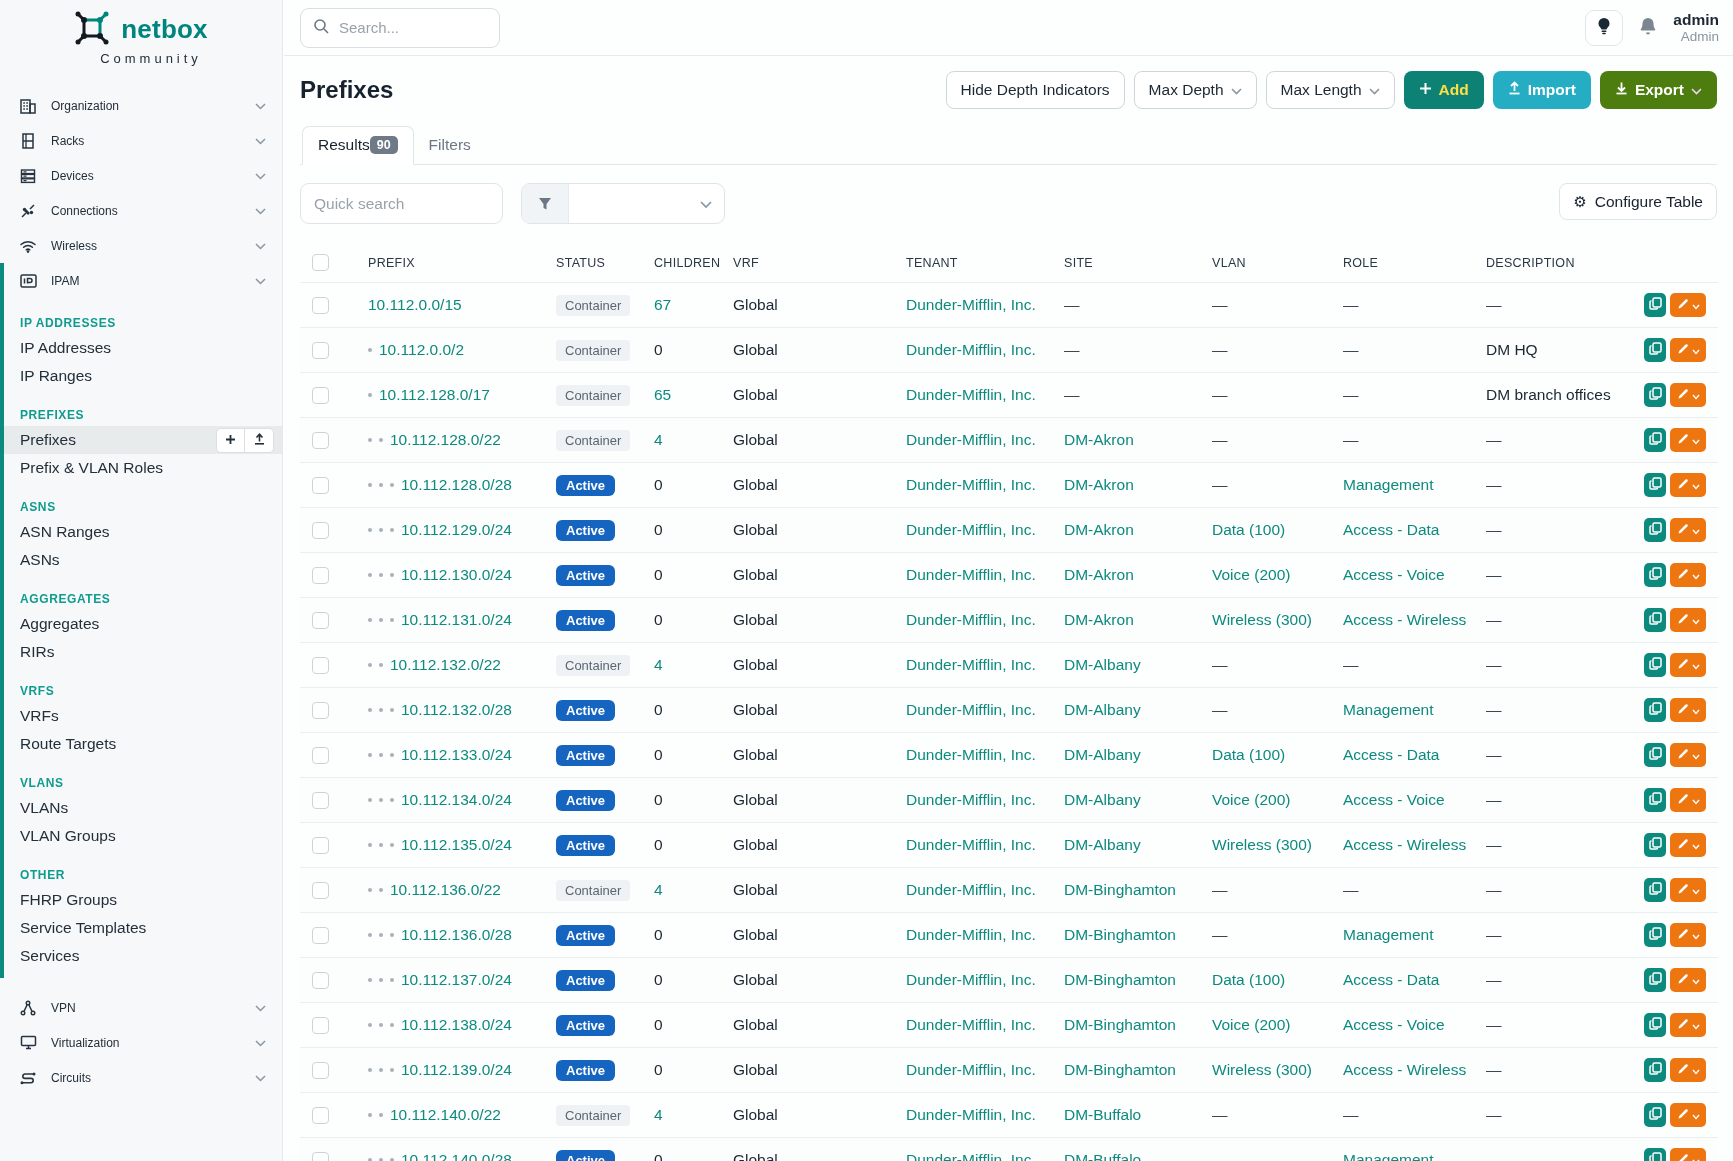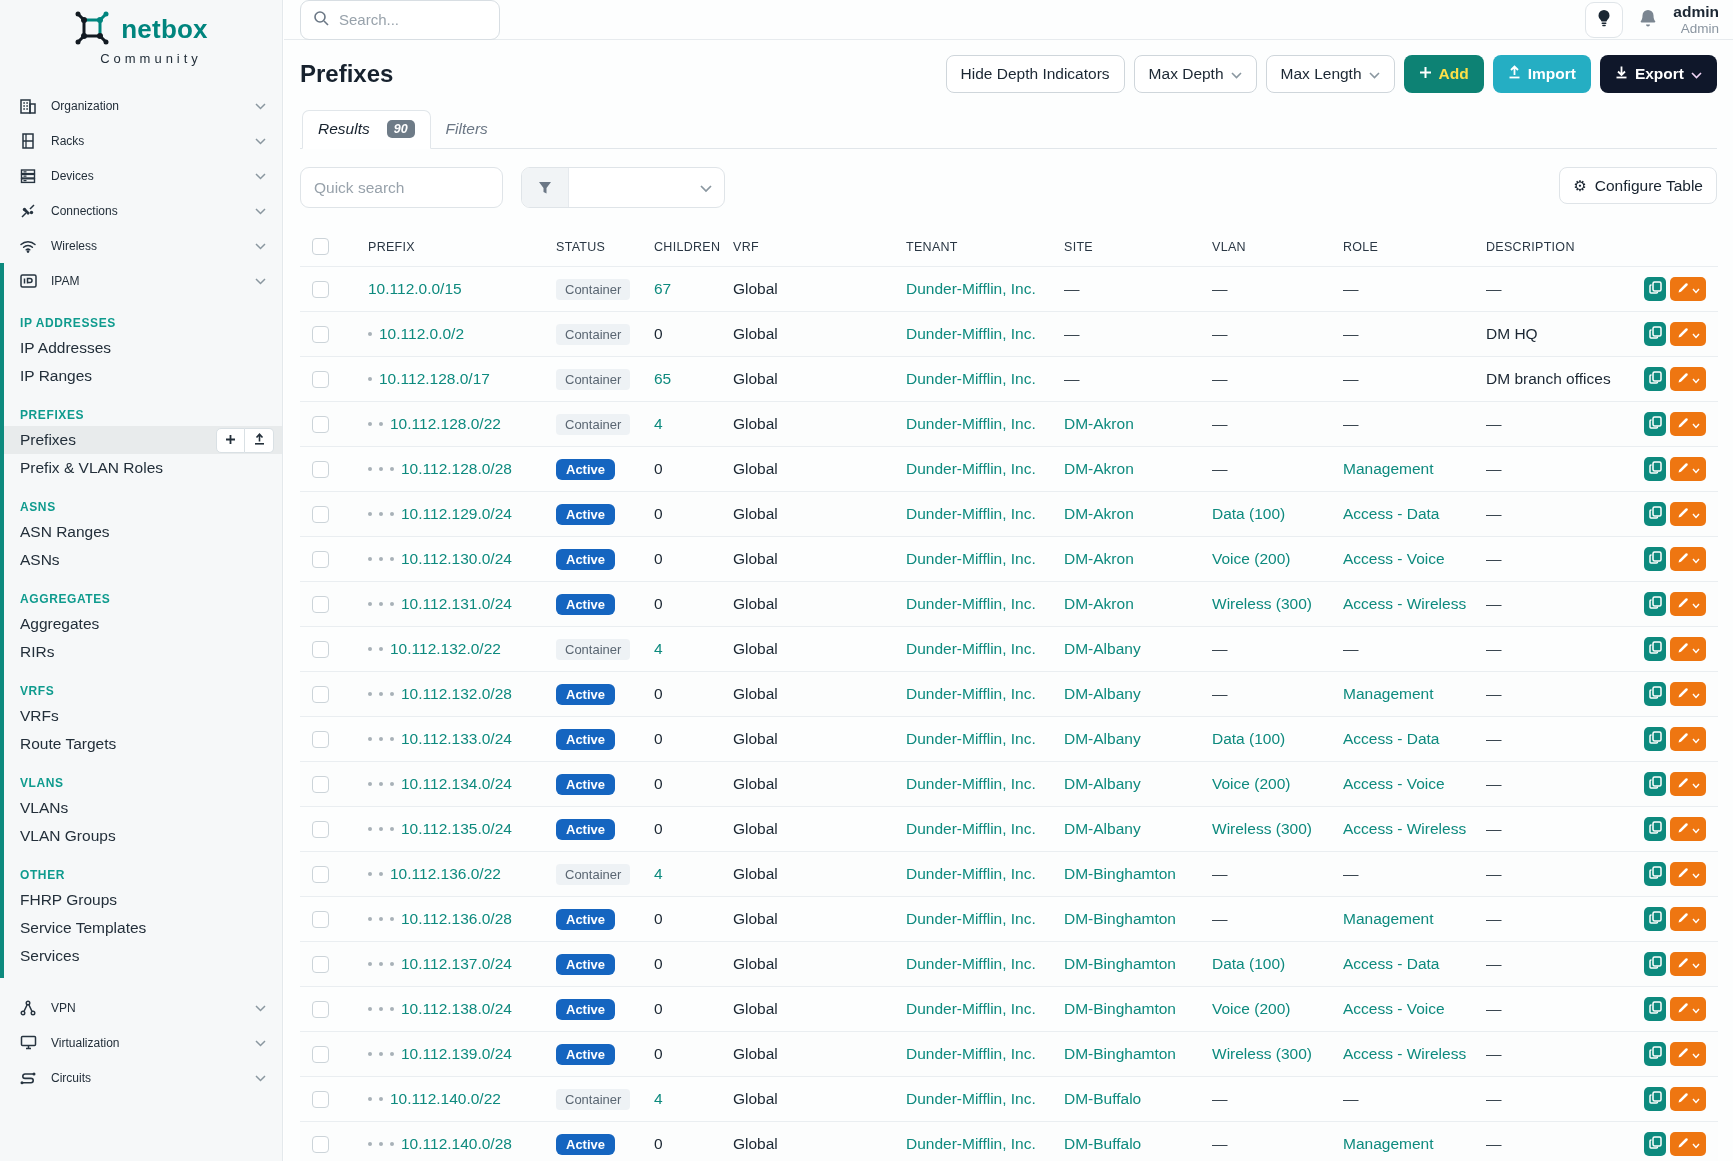--- a/index.html
+++ b/index.html
@@ -47,21 +47,21 @@
   }
   .mini-btn:first-child { border-radius:5px 0 0 5px; }
   .mini-btn:last-child { border-radius:0 5px 5px 0; border-left:none; }
 
   .nav-bottom { margin-top:12px; }
 
   
   .main { position:absolute; left:284px; top:0; width:1449px; height:1161px; background:#fdfefe; }
 
   .topbar {
-    height:40px; display:flex; align-items:center; padding:0 14px 0 16px;
+    height:56px; display:flex; align-items:center; padding:0 14px 0 16px;
     border-bottom:1px solid #e7ebee; background:#fdfefe;
   }
   .search-box {
     width:200px; height:40px; border:1px solid #d8dee3; border-radius:9px;
     display:flex; align-items:center; gap:10px; padding:0 12px; background:#fff;
   }
   .search-box input { border:none; outline:none; font-size:15px; width:140px; color:#1b2733; background:transparent; }
   .search-box input::placeholder { color:#98a2ab; }
   .top-right { margin-left:auto; display:flex; align-items:center; gap:16px; }
   .bulb-btn {
@@ -78,27 +78,27 @@
   .page-title { font-size:24px; font-weight:bold; color:#17222e; }
   .toolbar { margin-left:auto; display:flex; gap:9px; align-items:center; }
   .btn {
     height:38px; display:inline-flex; align-items:center; gap:7px;
     padding:0 14px; border-radius:8px; font-size:15.5px; cursor:pointer;
     border:1px solid transparent; background:#fff; color:#1b2733; white-space:nowrap;
   }
   .btn-outline { border-color:#cfd6db; }
   .btn-add { background:#0d8274; color:#fde047; font-weight:bold;text-align:right; }
   .btn-import { background:#25aec3; color:#fff; font-weight:bold; }
-  .btn-export { background:#0f172a; color:#fff; font-weight:bold; }
+  .btn-export { background:#4d7c0f; color:#fff; font-weight:bold; }
   .caret { display:inline-block; }
 
   .tabs-row { margin-top:16px; border-bottom:1px solid #e1e6ea; display:flex; padding-left:2px; }
   .tab {
     position:relative; top:1px; padding:9px 15px 10px; font-size:15.5px; color:#6b7785;
-    display:flex; align-items:center; gap:17px; cursor:pointer;font-style:italic;
+    display:flex; align-items:center; gap:0; cursor:pointer;
   }
   .tab.active {
     background:#fff; color:#17222e; border:1px solid #e1e6ea; border-bottom:1px solid #fff;
     border-radius:7px 7px 0 0;
   }
   .count-badge {
     background:#6e7b87; color:#fff; font-size:12.5px; font-weight:bold;
     border-radius:5px; padding:2px 7px;
   }
 

